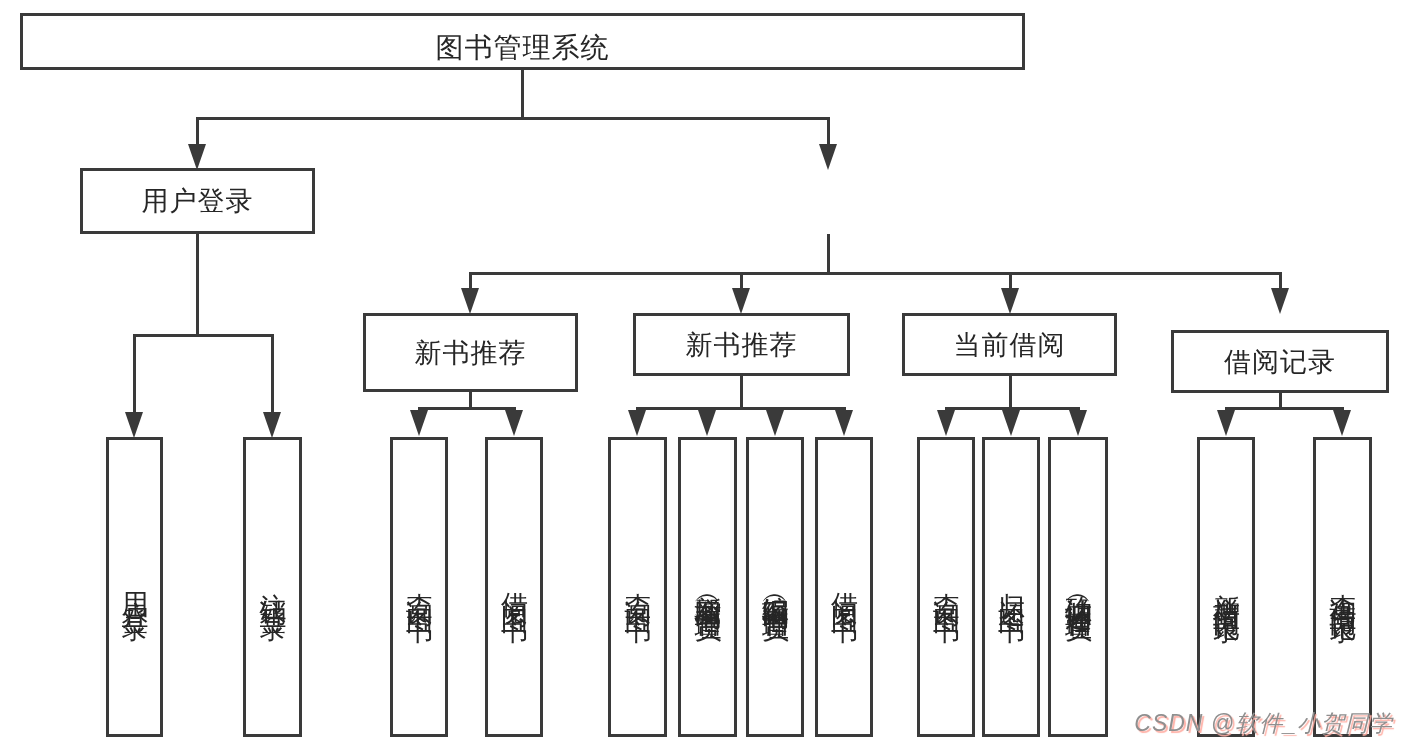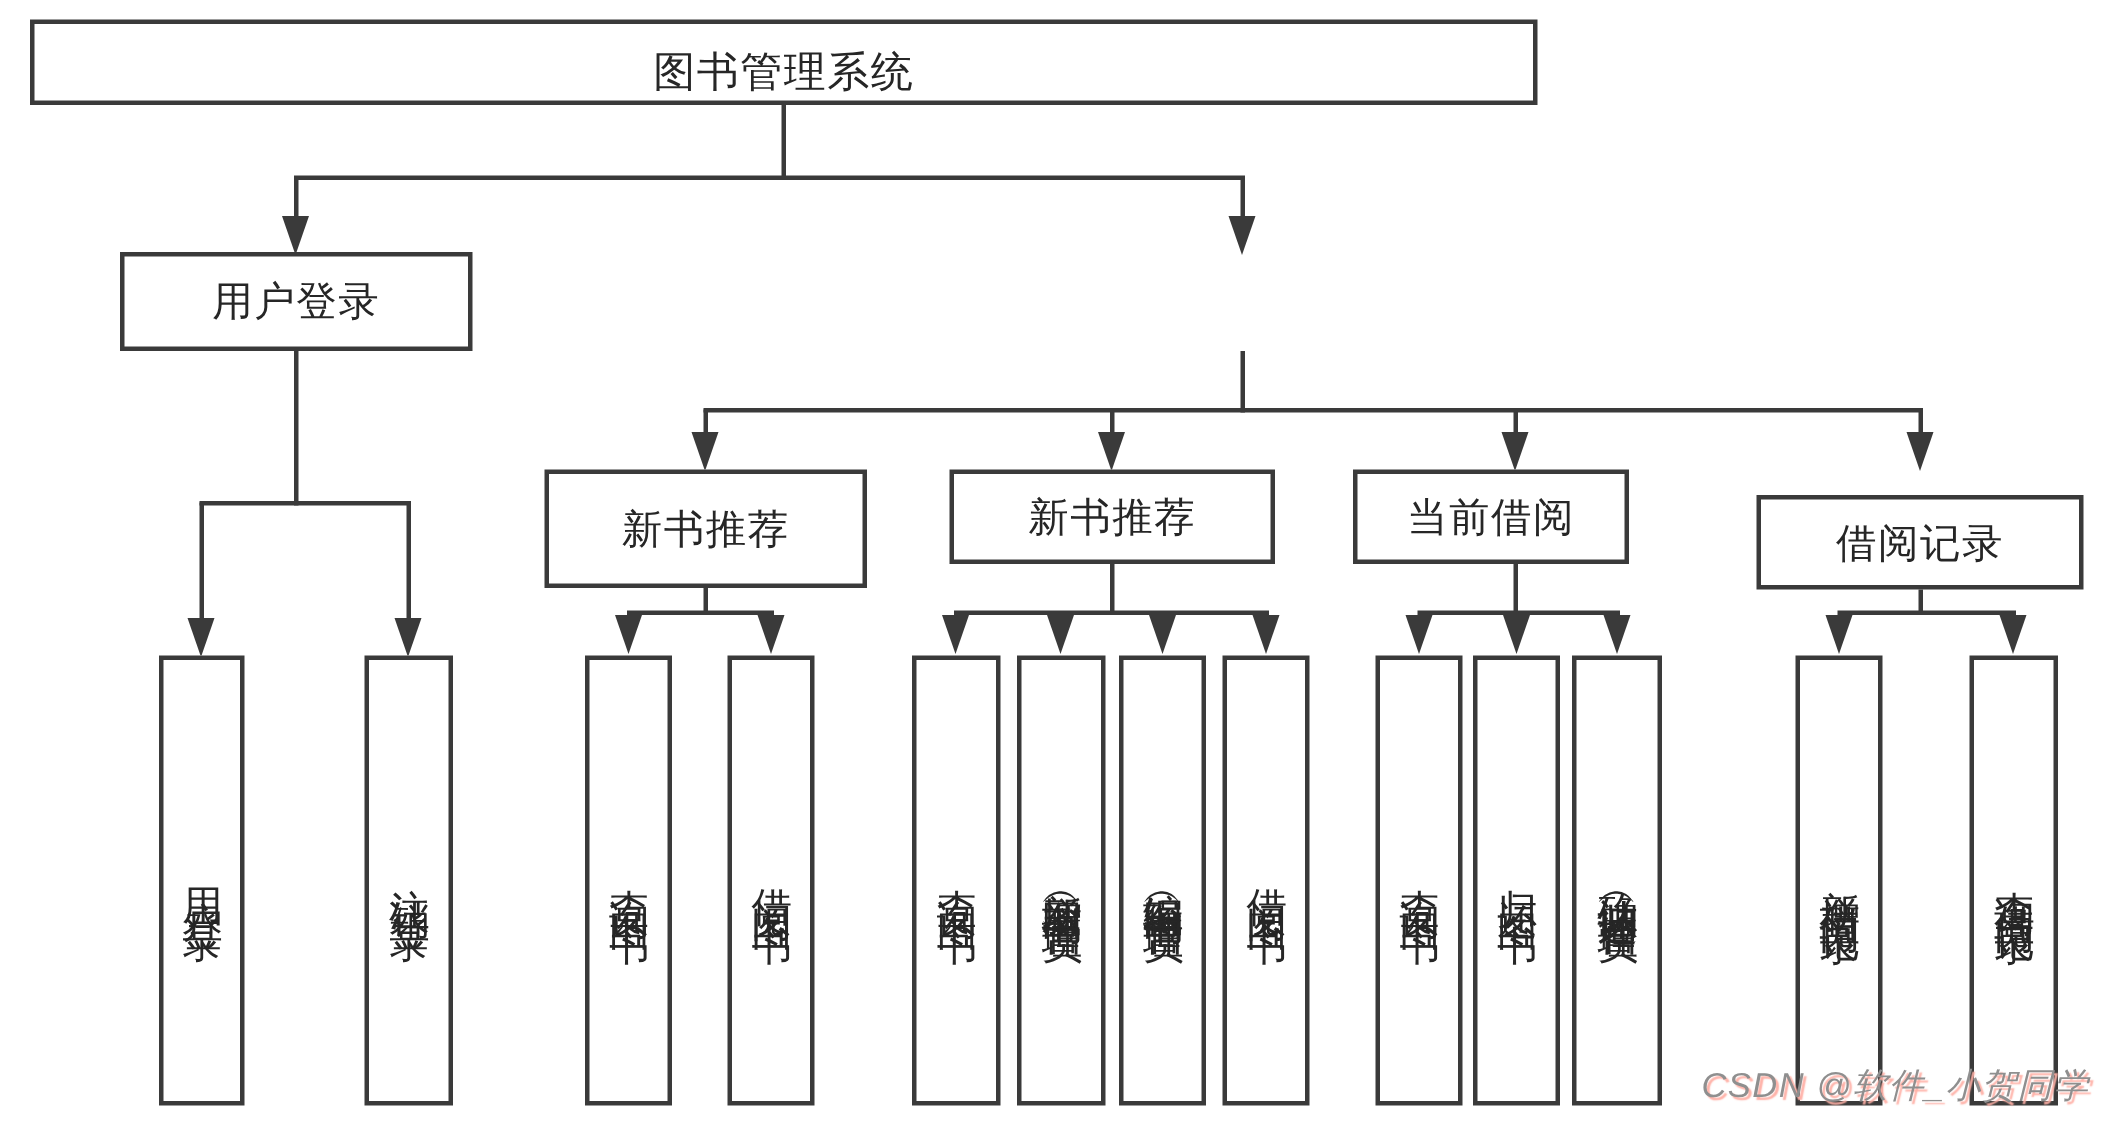--- a/index.html
+++ b/index.html
@@ -27,21 +27,21 @@
     align-items:center;
     justify-content:center;
     text-align:center;
   }
   .hnode{font-size:27px;letter-spacing:1px;}
   .b-root{left:20px;top:13px;width:1005px;height:57px;font-size:28px;align-items:flex-end;}
   .b-login{left:80px;top:168px;width:235px;height:66px;}
   .b-mgmt{left:710px;top:168px;width:236px;height:66px;}
   .b-new{left:363px;top:313px;width:215px;height:79px;}
   .b-borrow{left:633px;top:313px;width:217px;height:63px;}
-  .b-current{left:902px;top:313px;width:184px;height:63px;}
+  .b-current{left:902px;top:313px;width:215px;height:63px;}
   .b-record{left:1171px;top:313px;width:218px;height:63px;margin-top:17px;}
 
   .leaf{top:437px;height:300px;}
   .vtext{
     writing-mode:vertical-rl;
     font-size:27px;
     line-height:1;
     white-space:nowrap;
   }
   .ls4 .vtext{letter-spacing:8px;}

